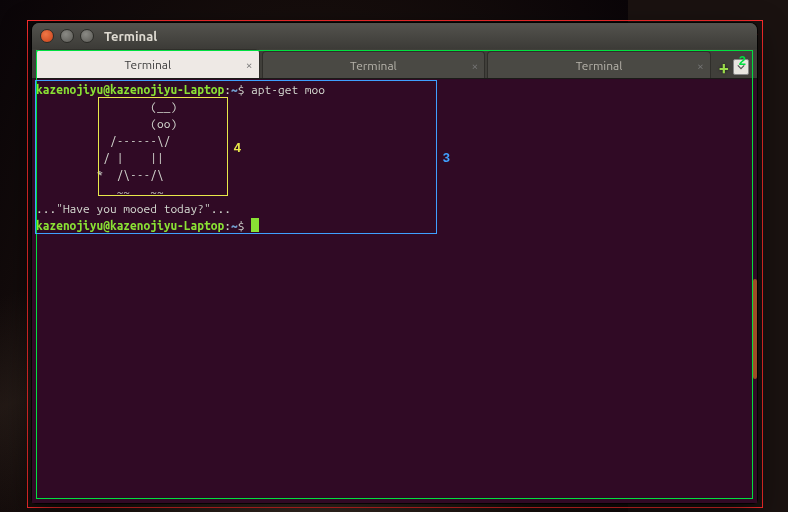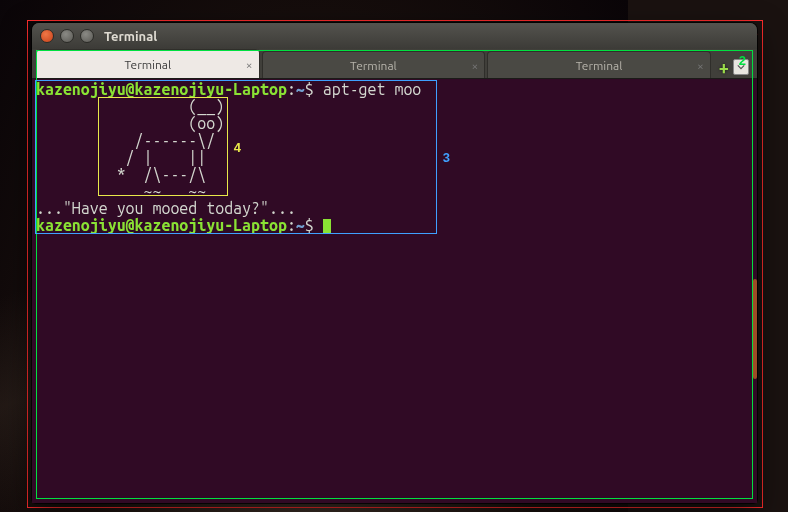--- a/index.html
+++ b/index.html
@@ -131,21 +131,21 @@
     position: relative;
     overflow: hidden;
   }
   .term-bg {
     position: absolute; inset: 0;
     background: #300a25;
   }
   .term-content {
     position: relative;
     font-family: "Ubuntu Mono", "DejaVu Sans Mono", "Menlo", monospace;
-    font-size: 16px;
+    font-size: 12px;
     line-height: 17px;
     padding: 2px 4px;
     white-space: pre;
   }
   .pr-user { color: #8ae234; font-weight: bold; }
   .pr-path { color: #729fcf; font-weight: bold; }
   .pr-dollar { color: #d3d7cf; }
   .cmd { color: #d3d7cf; }
   .out { color: #d3d7cf; }
   .cursor {

